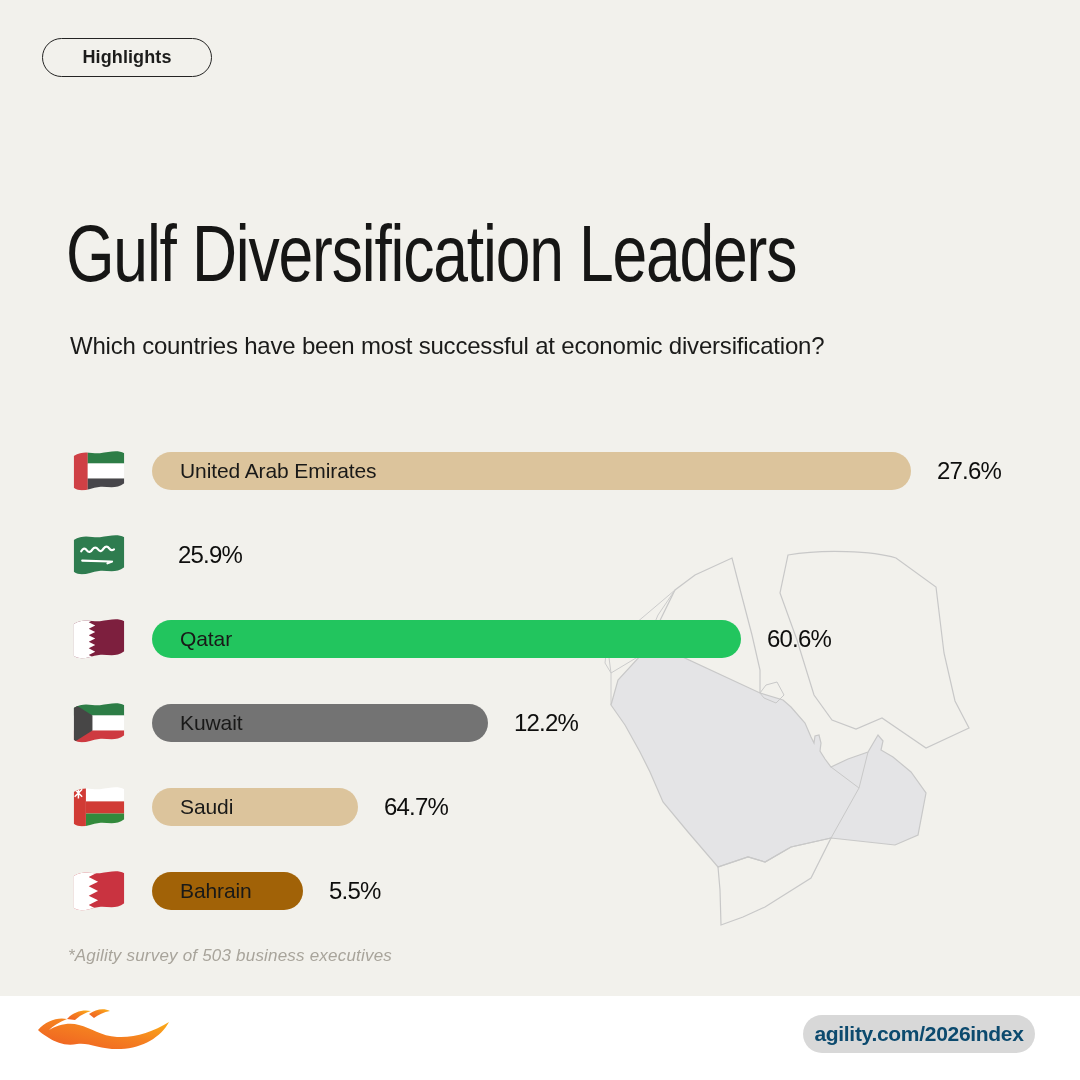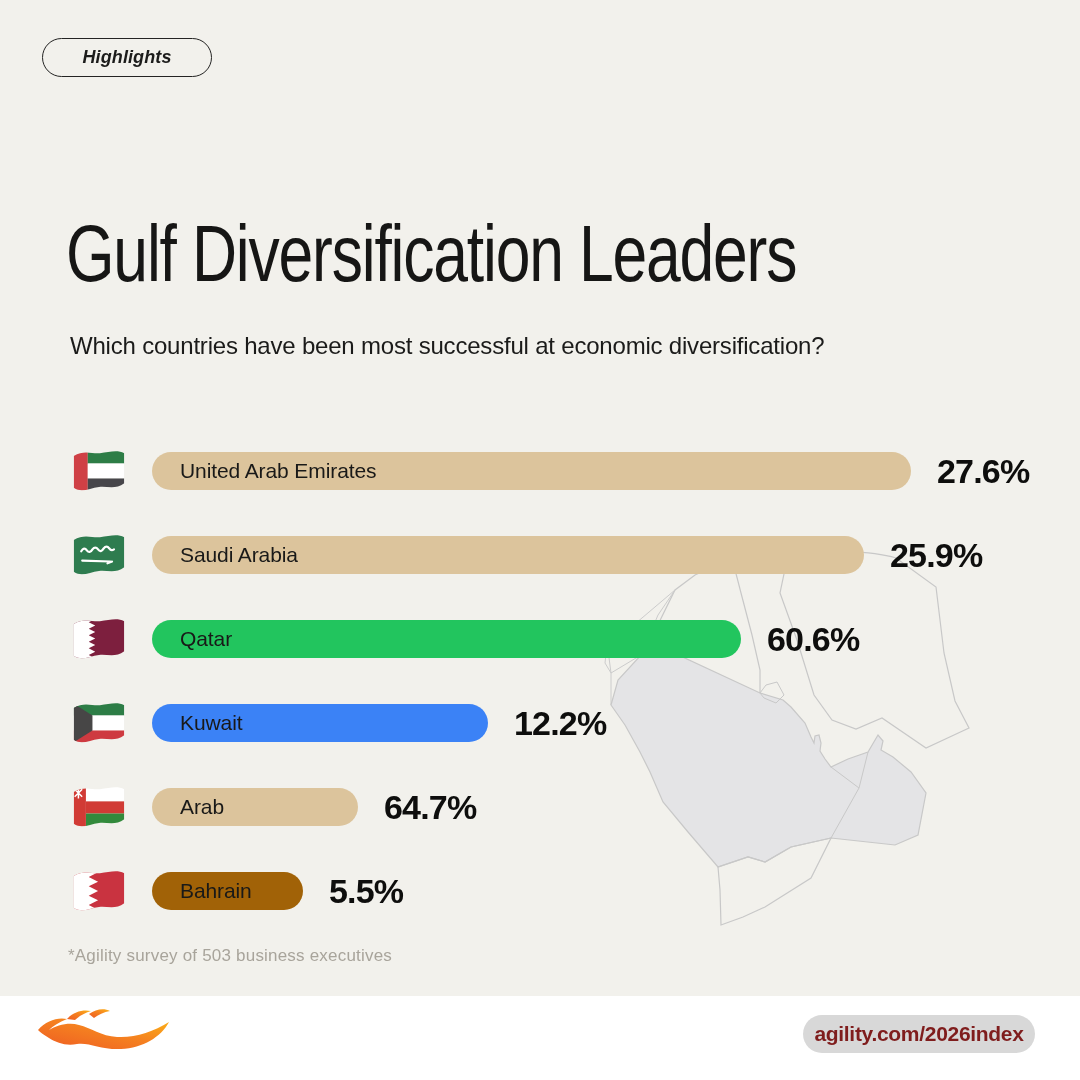--- a/index.html
+++ b/index.html
@@ -9,21 +9,20 @@
     position:relative; width:1080px; height:1080px;
     background:#f2f1ec; overflow:hidden;
   }
   
   .badge {
     position:absolute; left:42px; top:38px; width:170px; height:39px;
     border:1.5px solid #242423; border-radius:20px;
     display:flex; align-items:center; justify-content:center;
     font-weight:bold; font-size:18px; color:#1c1c1b; letter-spacing:0.1px;
     background:transparent;
-    font-style:italic;
   }
   
   .title {
     position:absolute; left:66px; top:208px;
     font-size:80px; font-weight:normal; color:#161615;
     letter-spacing:-1.5px; white-space:nowrap;
     transform:scaleX(0.78); transform-origin:left center;
   }
   .subtitle {
     position:absolute; left:70px; top:332px;
@@ -41,39 +40,39 @@
   }
   .row { display:flex; align-items:center; height:54px; }
   .flag { width:58px; height:48px; flex:none; margin-right:24px; }
   .flag svg { width:100%; height:100%; display:block; }
   .bar {
     height:38px; border-radius:19px; background:#dcc49c;
     display:flex; align-items:center; padding-left:28px; flex:none;
   }
   .bar-label { font-size:21px; color:#191918; white-space:nowrap; letter-spacing:-0.1px; }
   .bar-value {
-    margin-left:26px; font-weight:bold; font-size:34px; color:#0e0e0d;
+    margin-left:26px; font-weight:normal; font-size:24px; color:#0e0e0d;
     letter-spacing:-0.8px; white-space:nowrap;
   }
   
   .footnote {
     position:absolute; left:68px; top:946px;
-    font-size:17px; color:#a8a49b; letter-spacing:0.2px;
+    font-style:italic; font-size:17px; color:#a8a49b; letter-spacing:0.2px;
   }
   
   .footer-band {
     position:absolute; left:0; top:996px; width:1080px; height:84px;
     background:#ffffff; z-index:3;
   }
   .logo { position:absolute; left:33px; top:1008px; width:150px; height:50px; z-index:4; }
   .url-pill {
     position:absolute; left:803px; top:1015px; width:232px; height:38px;
     background:#d8d8d8; border-radius:19px; z-index:4;
     display:flex; align-items:center; justify-content:center;
-    font-weight:bold; font-size:21px; color:#7f1d1d; letter-spacing:-0.3px;
+    font-weight:bold; font-size:21px; color:#0c4a6e; letter-spacing:-0.3px;
   }
 </style>
 </head>
 <body>
 
 <div class="canvas">
 
   <div class="badge">
     <span>Highlights</span>
   </div>
@@ -129,23 +128,20 @@
                 <path d="M4,9 C15,2 24,7 32,6 C42,5 50,2 58,6 L58,38 C49,45 40,41 31,42 C21,43 13,49 4,43 Z"></path>
               </clipPath>
             </defs>
     <g clip-path="url(#cp-sau)">
       <rect x="0" y="0" width="62" height="50" fill="#2e7c4f"></rect>
       <path d="M12,21 q3,-5 6,-1 q3,4 6,-1 q3,-4 6,0 q3,4 6,-1 q3,-4 6,0 q2,3 5,1" stroke="#ffffff" stroke-width="2.4" fill="none" stroke-linecap="round"></path>
       <path d="M13,31 L43,32 M40,34 l5,-2" stroke="#ffffff" stroke-width="2.2" fill="none" stroke-linecap="round"></path>
     </g>
   </svg>
 </span>
-    <div class="bar" style="width: 712px; background: rgb(220, 196, 156);">
-      <span class="bar-label">Saudi Arabia</span>
-    </div>
     <span class="bar-value">25.9%</span>
   </div>
 
   <div class="row">
     <span class="flag">
   <svg viewBox="0 0 62 50">
     <defs>
               <clipPath id="cp-qat">
                 <path d="M4,9 C15,2 24,7 32,6 C42,5 50,2 58,6 L58,38 C49,45 40,41 31,42 C21,43 13,49 4,43 Z"></path>
               </clipPath>
@@ -171,21 +167,21 @@
               </clipPath>
             </defs>
     <g clip-path="url(#cp-kwt)">
       <rect x="0" y="0" width="62" height="17" fill="#2d7d46"></rect>
       <rect x="0" y="17" width="62" height="16" fill="#ffffff"></rect>
       <rect x="0" y="33" width="62" height="17" fill="#ce3a40"></rect>
       <polygon points="0,2 24,17 24,33 0,48" fill="#474646"></polygon>
     </g>
   </svg>
 </span>
-    <div class="bar" style="width: 336px; background: #3b82f6;">
+    <div class="bar" style="width: 336px; background: #737373;">
       <span class="bar-label">Kuwait</span>
     </div>
     <span class="bar-value">12.2%</span>
   </div>
 
   <div class="row">
     <span class="flag">
   <svg viewBox="0 0 62 50">
     <defs>
               <clipPath id="cp-omn">
@@ -195,21 +191,21 @@
     <g clip-path="url(#cp-omn)">
       <rect x="17" y="0" width="45" height="19" fill="#ffffff"></rect>
       <rect x="17" y="19" width="45" height="13" fill="#d13b35"></rect>
       <rect x="17" y="32" width="45" height="18" fill="#338a3c"></rect>
       <rect x="0" y="0" width="17" height="50" fill="#d13b35"></rect>
       <path d="M5,6 l8,8 M13,6 l-8,8 M9,4 v12" stroke="#ffffff" stroke-width="1.6" fill="none"></path>
     </g>
   </svg>
 </span>
     <div class="bar" style="width: 206px; background: rgb(220, 196, 156);">
-      <span class="bar-label">Arab</span>
+      <span class="bar-label">Saudi</span>
     </div>
     <span class="bar-value">64.7%</span>
   </div>
 
   <div class="row">
     <span class="flag">
   <svg viewBox="0 0 62 50">
     <defs>
               <clipPath id="cp-bhr">
                 <path d="M4,9 C15,2 24,7 32,6 C42,5 50,2 58,6 L58,38 C49,45 40,41 31,42 C21,43 13,49 4,43 Z"></path>

